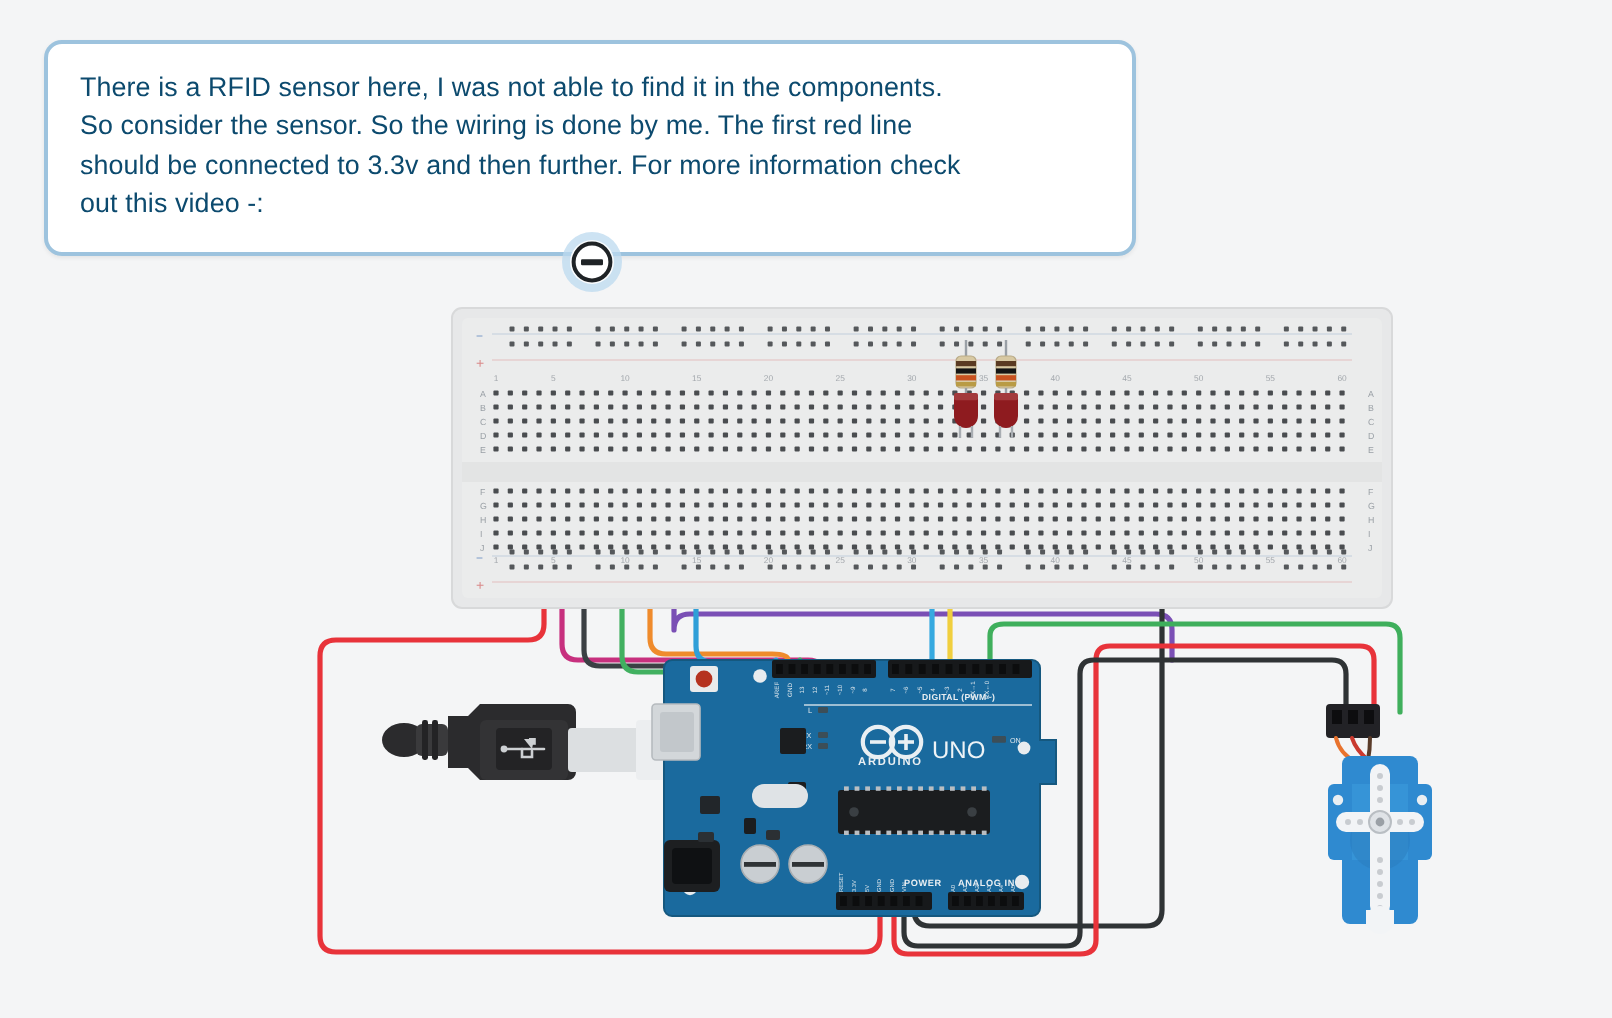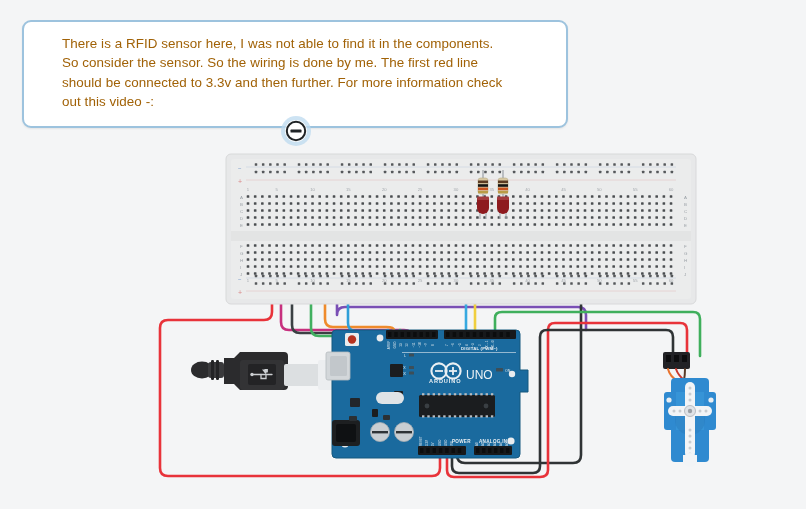--- a/index.html
+++ b/index.html
@@ -20,24 +20,23 @@
     background:#ffffff;
     border:2px solid #9dc3de;
     border-radius:9px;
     padding:12px 14px 14px 16px;
     box-shadow:0 1px 2px rgba(0,0,0,.07);
     z-index:40;
   }
   #callout-text{
     font-size:13.4px;
     line-height:19.4px;
-    color:#a16207;
+    color:#0c4a6e;
     white-space:pre-line;
     letter-spacing:.005em;
-    margin-left:22px;
   }
   #callout-tail{
     position:absolute;left:282px;top:111px;width:26px;height:14px;z-index:39;
   }
 
   
   #node-minus{
     position:absolute;left:280px;top:115px;width:32px;height:32px;z-index:45;
   }
 </style>

